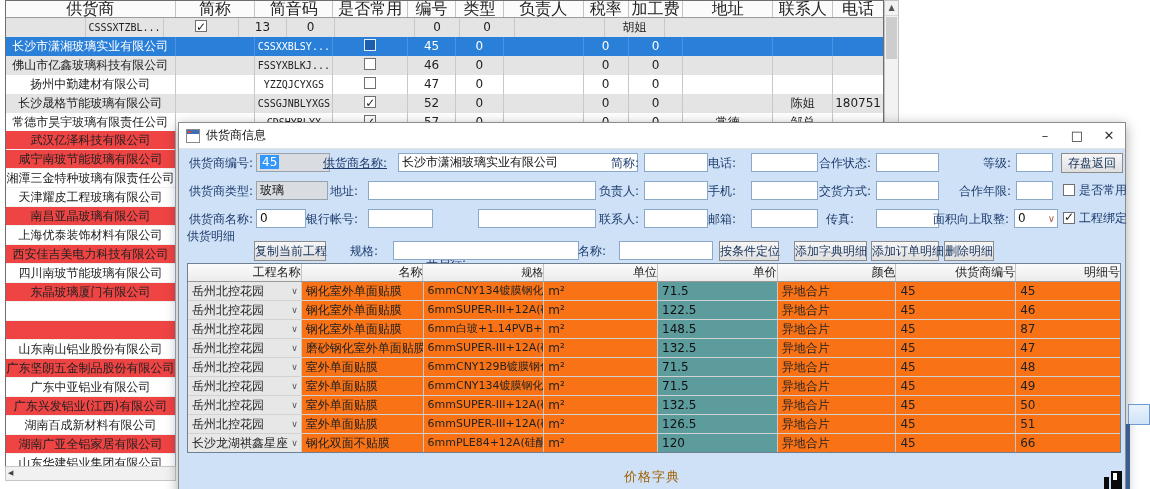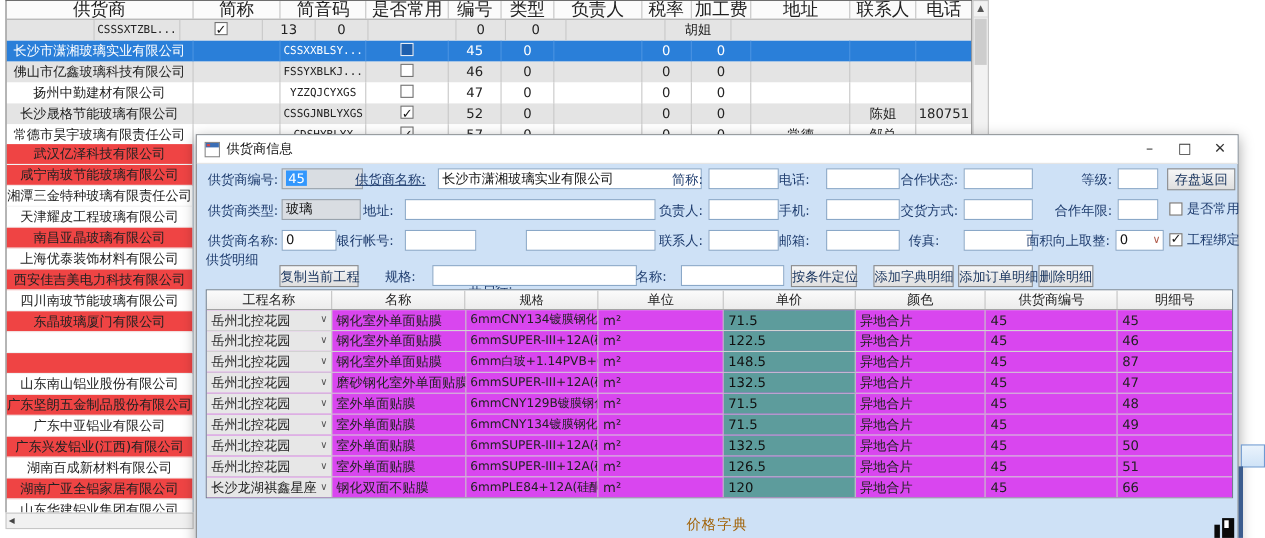--- a/index.html
+++ b/index.html
@@ -67,22 +67,22 @@
   .combo .ca { position:absolute; right:2px; top:2px; font-size:10px; color:#b05a4a; line-height:13px; }
   .ckbox { position:absolute; height:16px; line-height:15px; font-size:12px; color:#1e3c6e; white-space:nowrap; }
   .ckbox .cb { margin-right:4px; margin-top:-2px; }
   .section-lb { position:absolute; font-size:12px; color:#1e3c6e; }
 
   
   .dgrid { position:absolute; left:8px; top:140px; width:934px; height:190px;
     background:#fff; border:1px solid #708090; overflow:hidden; }
   .dg-head { display:flex; height:18px; line-height:17px; background:linear-gradient(#fbfbfb,#ececec);
     border-bottom:1px solid #999; font-size:12px; color:#222; }
-  .dg-head .gc { border-right:1px solid #c4c4c4; text-align:center; overflow:hidden; white-space:nowrap; }
-  .dg-row { display:flex; height:19px; line-height:18px; border-bottom:1px solid #d2d2d2; background:#d946ef; }
+  .dg-head .gc { border-right:1px solid #c4c4c4; text-align:right; overflow:hidden; white-space:nowrap; }
+  .dg-row { display:flex; height:19px; line-height:18px; border-bottom:1px solid #d2d2d2; background:#f97316; }
   .dg-row .gc { border-right:1px solid #c8c8c8; padding:0 4px; overflow:hidden; white-space:nowrap; font-size:12px; }
   .g0{width:114px;} .g1{width:122px;} .g2{width:121px; font-size:11px!important;} .g3{width:114px;}
   .g4{width:120px;} .g5{width:119px;} .g6{width:120px;} .g7{width:104px; border-right:none!important;}
   .gc.gcombo { background:#e7e7e7; position:relative; padding-right:14px; }
   .gc.gcombo::after { content:"∨"; position:absolute; right:3px; top:3px; font-size:9px; color:#555; line-height:12px; }
   .gc.gprice { background:#5d9c9c; color:#101010; }
   .price-label { position:absolute; left:0; top:345px; width:100%; text-align:center;
     font-size:13px; color:#a16207; letter-spacing:1px; }
 
   

